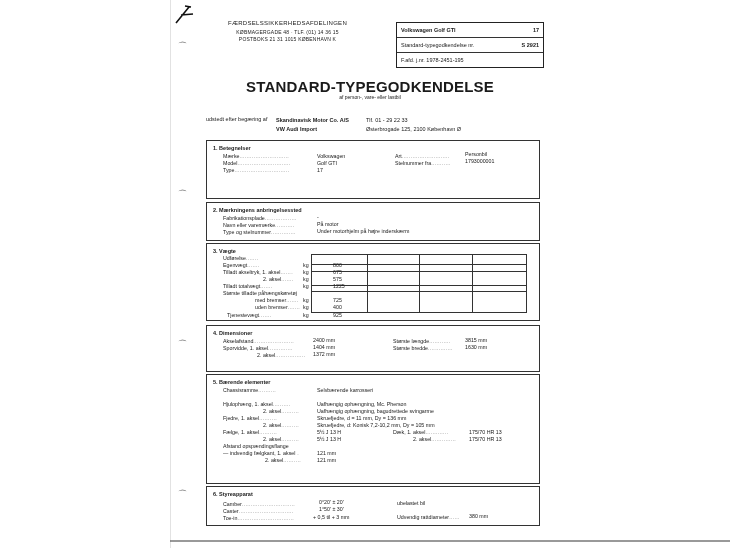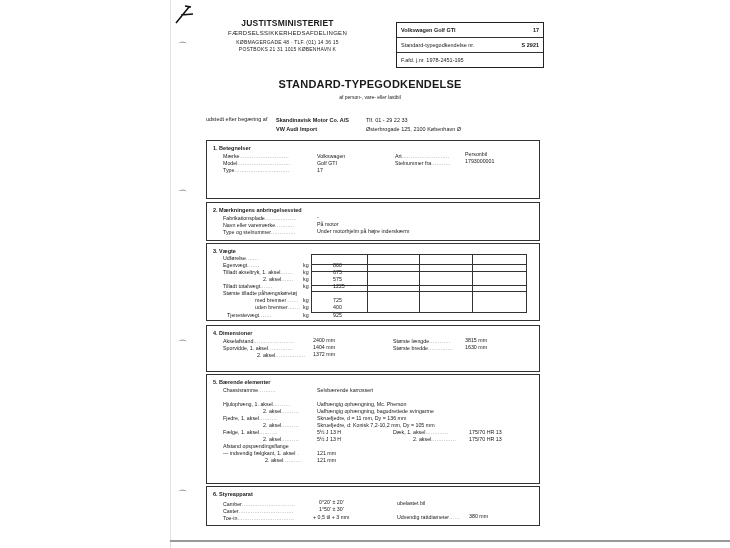--- a/index.html
+++ b/index.html
@@ -12,21 +12,21 @@
   .margin-mark { left:178px; width:10px; font-size:9px; color:#333; line-height:8px; }
   .ministry { left:200px; top:18px; width:175px; text-align:center; }
   .ministry .t1 { font-size:8.5px; font-weight:bold; letter-spacing:.2px; }
   .ministry .t2 { font-size:6px; letter-spacing:.3px; margin-top:2px; }
   .ministry .t3 { font-size:5px; margin-top:3px; letter-spacing:.2px; }
   .ministry .t4 { font-size:5px; margin-top:1px; letter-spacing:.2px; }
   .refbox { left:396px; top:22px; width:146px; border:1px solid #222; font-size:5.5px; }
   .refbox .row { display:flex; justify-content:space-between; padding:3px 4px; border-top:1px solid #333; height:8px; align-items:center; }
   .refbox .row:first-child { border-top:none; }
   .refbox .bold { font-weight:bold; }
-  .title { left:200px; top:78px; width:340px; text-align:center; font-size:11px; font-weight:bold; letter-spacing:.2px; }
+  .title { left:200px; top:78px; width:340px; text-align:center; font-size:15px; font-weight:bold; letter-spacing:.2px; }
   .subtitle { left:200px; top:94px; width:340px; text-align:center; font-size:5px; }
   .issued { left:206px; top:116px; font-size:5.5px; }
   .applicant { left:276px; top:116px; font-size:5.5px; font-weight:bold; line-height:9px; }
   .phone { left:366px; top:116px; font-size:5.5px; line-height:9px; }
   .section { position:absolute; left:206px; width:334px; border:1px solid #333; box-sizing:border-box; font-size:5.3px; }
   .sec-title { position:absolute; left:6px; top:4px; font-weight:bold; font-size:5.5px; }
   .lbl { position:absolute; white-space:nowrap; }
   .val { position:absolute; white-space:nowrap; }
   .dots { color:#666; letter-spacing:.3px; }
   .grid-line-h { position:absolute; height:1px; background:#333; }
@@ -39,21 +39,20 @@
 <div class="abs page-edge-bottom"></div>
 <svg class="abs hand-mark" viewBox="0 0 22 22">
   <path d="M3 19 L16 3 M8 11 L20 10 M12 2 L18 3" stroke="#111" stroke-width="1.6" fill="none"></path>
 </svg>
 <div class="abs margin-mark" style="top:42px;">⌒</div>
 <div class="abs margin-mark" style="top:190px;">⌒</div>
 <div class="abs margin-mark" style="top:340px;">⌒</div>
 <div class="abs margin-mark" style="top:490px;">⌒</div>
 
 <div class="abs ministry">
-  <div class="t1">JUSTITSMINISTERIET</div>
   <div class="t2">FÆRDSELSSIKKERHEDSAFDELINGEN</div>
   <div class="t3">KØBMAGERGADE 48  ·  TLF. (01) 14 36 15</div>
   <div class="t4">POSTBOKS 21 31     1015 KØBENHAVN K</div>
 </div>
 
 <div class="abs refbox">
   <div class="row">
     <span class="bold">Volkswagen Golf GTI</span>
     <span class="bold">17</span>
   </div>

